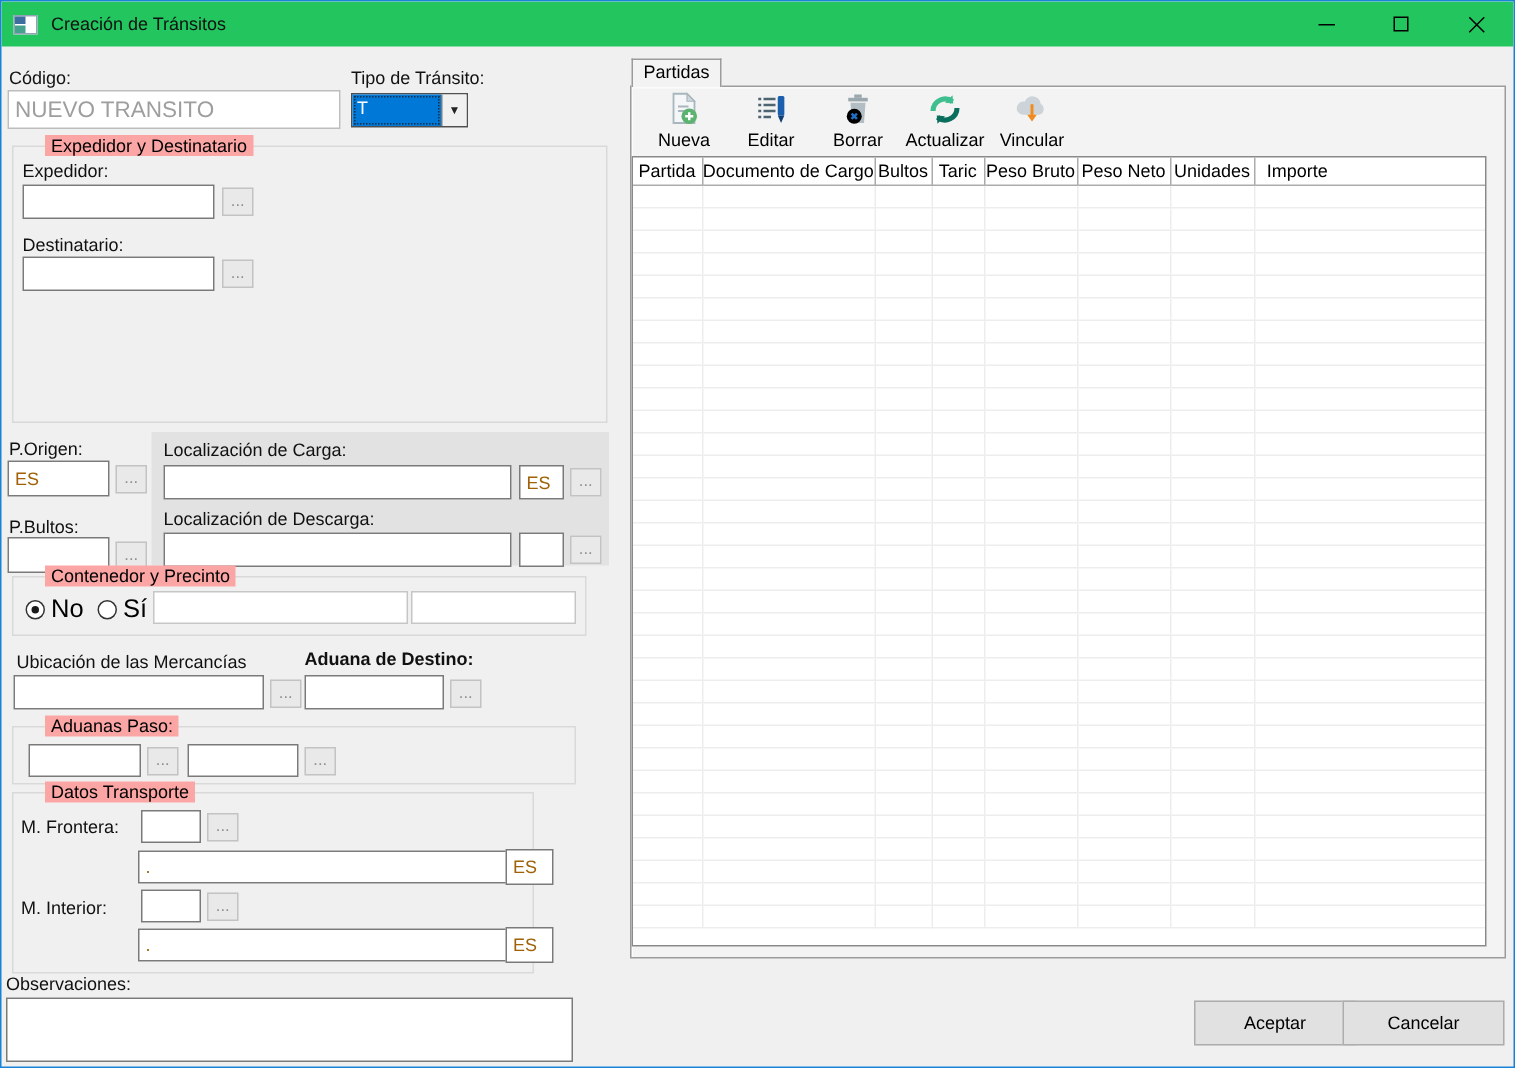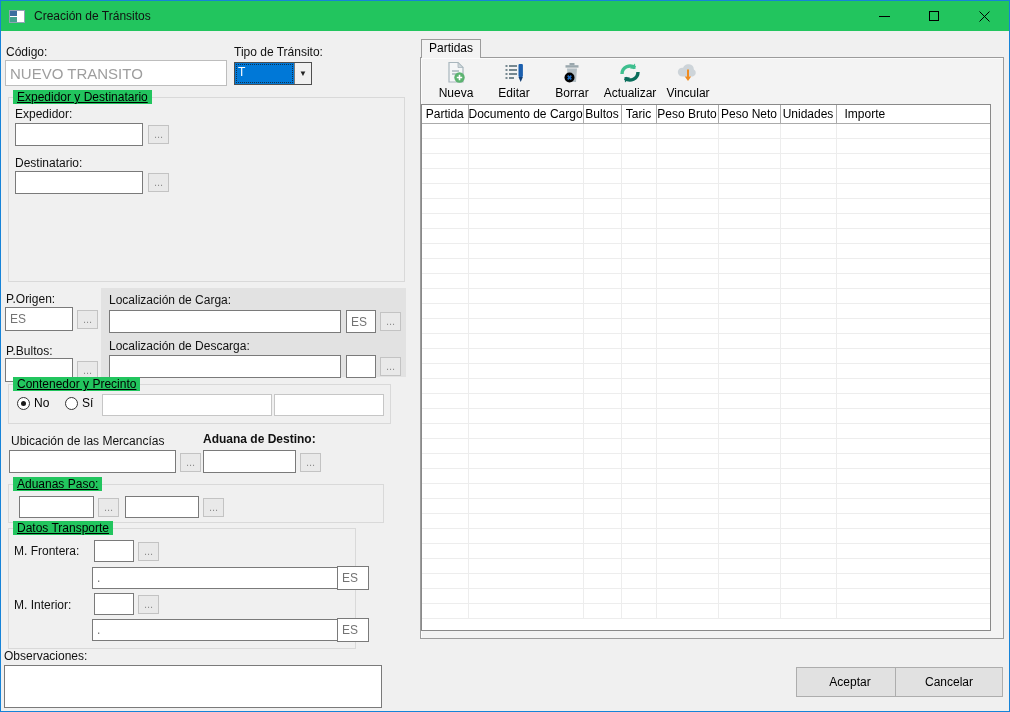--- a/index.html
+++ b/index.html
@@ -18,43 +18,43 @@
   .app-icon::after{ content:""; position:absolute; left:0; bottom:0; width:7px; height:5px; background:#44a28e; }
   .title-text{ margin-left:9px; font-size:12px; color:#111; }
   .win-buttons{ margin-left:auto; display:flex; height:30px; }
   .win-btn{ width:50px; height:30px; display:flex; align-items:center; justify-content:center; }
   .glyph-min{ width:11px; height:1px; background:#000; display:block; }
   .glyph-max{ width:10px; height:10px; border:1px solid #000; display:block; }
 
   
   .lbl{ position:absolute; font-size:12px; color:#111; white-space:nowrap; }
   .tbox{ position:absolute; background:#fff; border:1px solid #7a7a7a; font-family:"Liberation Sans",sans-serif;
-         font-size:12px; padding:0 4px; color:#737373; }
+         font-size:12px; padding:0 4px; color:#a16207; }
   input.tbox{ outline:none; }
   .tbox.pale{ border-color:#c6c6c6; }
   .browse{ position:absolute; width:21px; height:19px; background:#e9e9e9; border:1px solid #c3c3c3;
            color:#8f8f8f; font-size:11px; line-height:15px; text-align:center; padding:0; }
   .groupbox{ position:absolute; border:1px solid #d9d9d9; }
-  .groupbox > .gtitle{ position:absolute; top:-8px; left:4px; background:#22c55e; padding:0 4px; font-size:12px;text-decoration:underline; }
+  .groupbox > .gtitle{ position:absolute; top:-8px; left:21px; background:#fca5a5; padding:0 4px; font-size:12px; }
 
   
   .combo{ position:absolute; left:233px; top:61px; width:78px; height:23px; border:1px solid #4f4f4f;
           background:#fff; display:flex; }
   .combo-sel{ flex:1; background:#0078d7; color:#fff; font-size:12px; padding:2px 0 0 3px;
               outline:1px dotted #10304d; outline-offset:-2px; }
   .combo-arrow{ width:17px; background:#f0f0f0; border-left:1px solid #7a7a7a; display:flex;
                 align-items:center; justify-content:center; font-size:8px; color:#222; }
 
   
   .radio-row{ position:absolute; display:flex; align-items:center; }
   .radio{ width:13px; height:13px; border:1px solid #333; border-radius:50%; background:#fff;
           display:inline-block; position:relative; margin-right:4px; }
   .radio.checked::after{ content:""; position:absolute; left:3px; top:3px; width:5px; height:5px;
                          border-radius:50%; background:#1a1a1a; }
-  .radio-label{ font-size:12px; }
+  .radio-label{ font-size:17px; }
 
   
   .tab{ position:absolute; left:420px; top:38px; height:19px; padding:1px 7px 0 7px;
         border:1px solid #9b9b9b; border-bottom:none; background:#f3f3f3; font-size:12px; }
   .tabpage{ position:absolute; left:419px; top:56px; width:584px; height:582px;
             border:1px solid #9b9b9b; background:#f3f3f3;
             box-shadow:inset 1px 1px 0 #fbfbfb; }
   .toolbar{ position:absolute; left:6px; top:2px; display:flex; }
   .tool-btn{ width:58px; height:42px; display:flex; flex-direction:column; align-items:center;
              justify-content:flex-start; cursor:default; }

